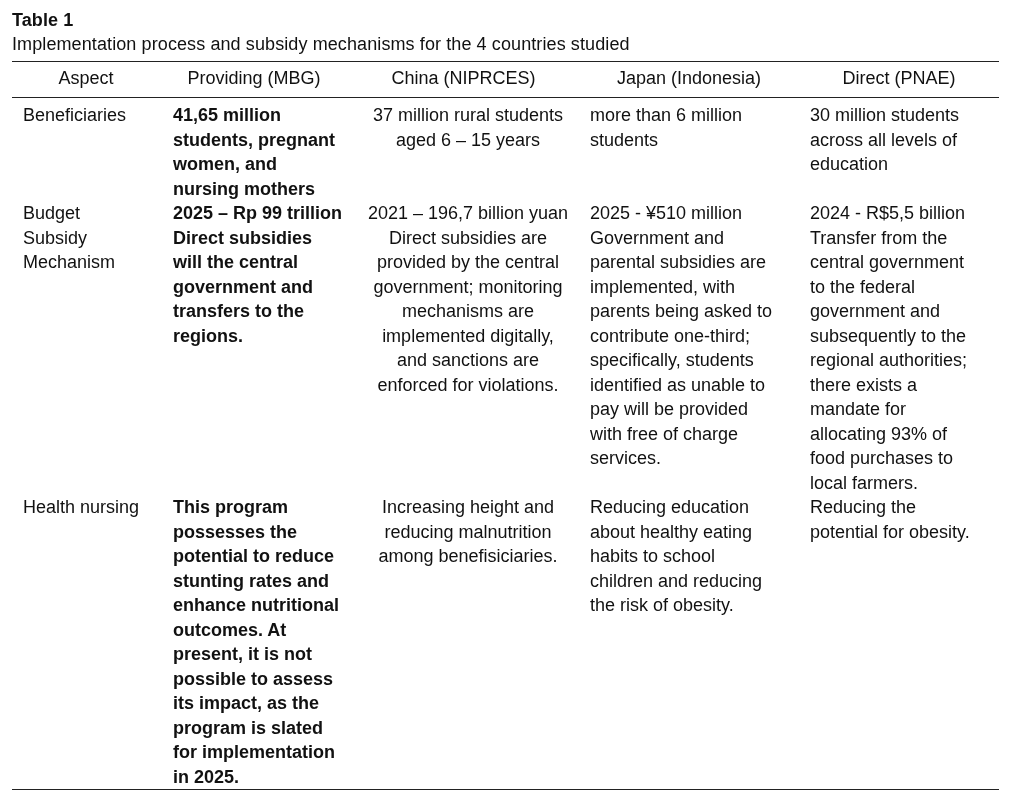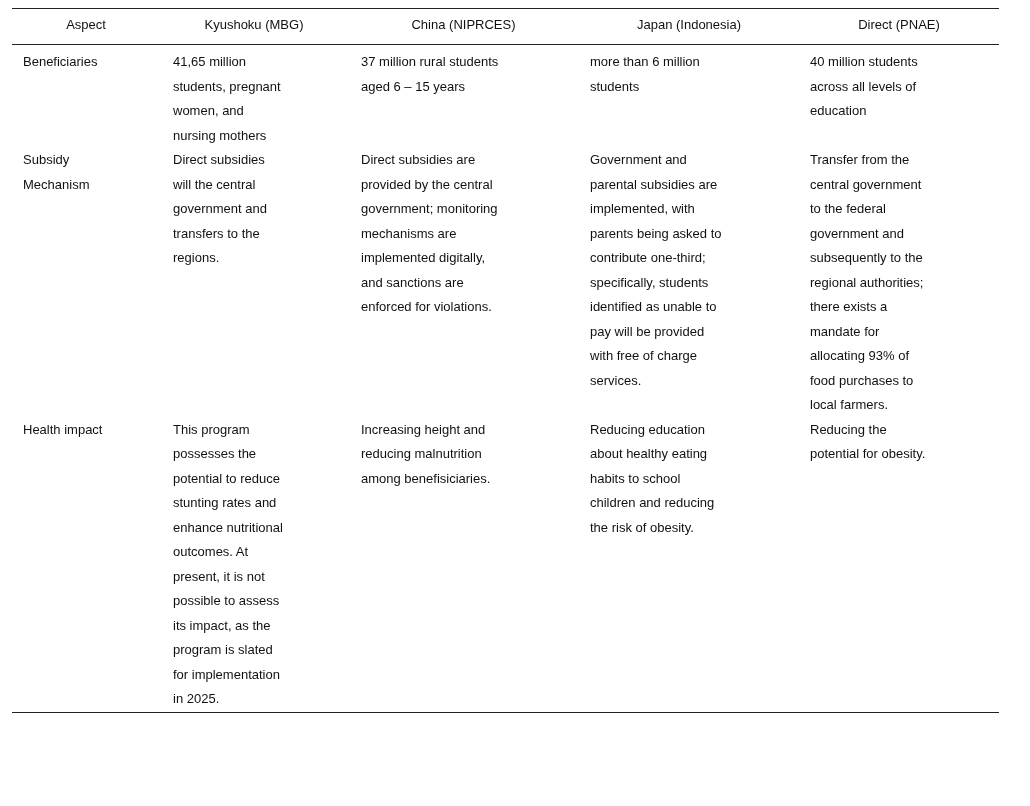--- a/index.html
+++ b/index.html
@@ -32,21 +32,21 @@
       font-size: 18px;
       line-height: 24px;
       margin: 0;
       height: 29px;
       letter-spacing: 0.1px;
     }
     table {
       border-collapse: collapse;
       width: 987px;
       table-layout: fixed;
-      font-size: 13px;
+      font-size: 18px;
       line-height: 24.5px;
     }
     thead tr {
       border-top: 1.5px solid #222;
       border-bottom: 1.5px solid #222;
     }
     thead th {
       font-weight: normal;
       text-align: center;
       height: 33px;
@@ -59,44 +59,46 @@
       padding: 0 0 0 0;
     }
     tbody tr.first td { padding-top: 5px; }
     tbody tr.last { border-bottom: 1.5px solid #222; }
     col.c0 { width: 148px; }
     col.c1 { width: 188px; }
     col.c2 { width: 231px; }
     col.c3 { width: 220px; }
     col.c4 { width: 200px; }
     td.aspect { padding-left: 11px !important; }
-    td.indo { padding-left: 13px !important; padding-right: 4px !important; }
-    td.china { padding-left: 13px !important; padding-right: 4px !important; }
+    td.indo { padding-left: 13px !important; padding-right: 4px !important; font-weight: bold; }
+    td.china { padding-left: 13px !important; padding-right: 4px !important; text-align: center; }
     td.japan { padding-left: 11px !important; padding-right: 6px !important; }
     td.brazil { padding-left: 11px !important; padding-right: 4px !important; }
     th.h0 { padding-left: 0; }
     .cell-text { white-space: pre-line; display: block; }
   </style>
 </head>
 <body>
 
 <div class="doc">
+  <p class="table-label">Table 1</p>
+  <p class="table-caption">Implementation process and subsidy mechanisms for the 4 countries studied</p>
 
   <table>
     <colgroup>
       <col class="c0">
         <col class="c1">
         <col class="c2">
         <col class="c3">
         <col class="c4">
     </colgroup>
     <thead>
       <tr>
         <th class="h0">Aspect</th>
-        <th>Kyushoku (MBG)</th>
+        <th>Providing (MBG)</th>
         <th>China (NIPRCES)</th>
         <th>Japan (Indonesia)</th>
         <th>Direct (PNAE)</th>
       </tr>
     </thead>
     <tbody>
       <tr class="first">
         <td class="aspect">
             <span class="cell-text">Beneficiaries</span>
           </td>
@@ -108,23 +110,40 @@
           </td>
         <td class="china">
             <span class="cell-text">37 million rural students
 aged 6 – 15 years</span>
           </td>
         <td class="japan">
             <span class="cell-text">more than 6 million
 students</span>
           </td>
         <td class="brazil">
-            <span class="cell-text">40 million students
+            <span class="cell-text">30 million students
 across all levels of
 education</span>
+          </td>
+      </tr>
+      <tr>
+        <td class="aspect">
+            <span class="cell-text">Budget</span>
+          </td>
+        <td class="indo">
+            <span class="cell-text">2025 – Rp 99 trillion</span>
+          </td>
+        <td class="china">
+            <span class="cell-text">2021 – 196,7 billion yuan</span>
+          </td>
+        <td class="japan">
+            <span class="cell-text">2025 - ¥510 million</span>
+          </td>
+        <td class="brazil">
+            <span class="cell-text">2024 - R$5,5 billion</span>
           </td>
       </tr>
       <tr>
         <td class="aspect">
             <span class="cell-text">Subsidy
 Mechanism</span>
           </td>
         <td class="indo">
             <span class="cell-text">Direct subsidies
 will the central
@@ -162,21 +181,21 @@
 regional authorities;
 there exists a
 mandate for
 allocating 93% of
 food purchases to
 local farmers.</span>
           </td>
       </tr>
       <tr class="last">
         <td class="aspect">
-            <span class="cell-text">Health impact</span>
+            <span class="cell-text">Health nursing</span>
           </td>
         <td class="indo">
             <span class="cell-text">This program
 possesses the
 potential to reduce
 stunting rates and
 enhance nutritional
 outcomes. At
 present, it is not
 possible to assess

